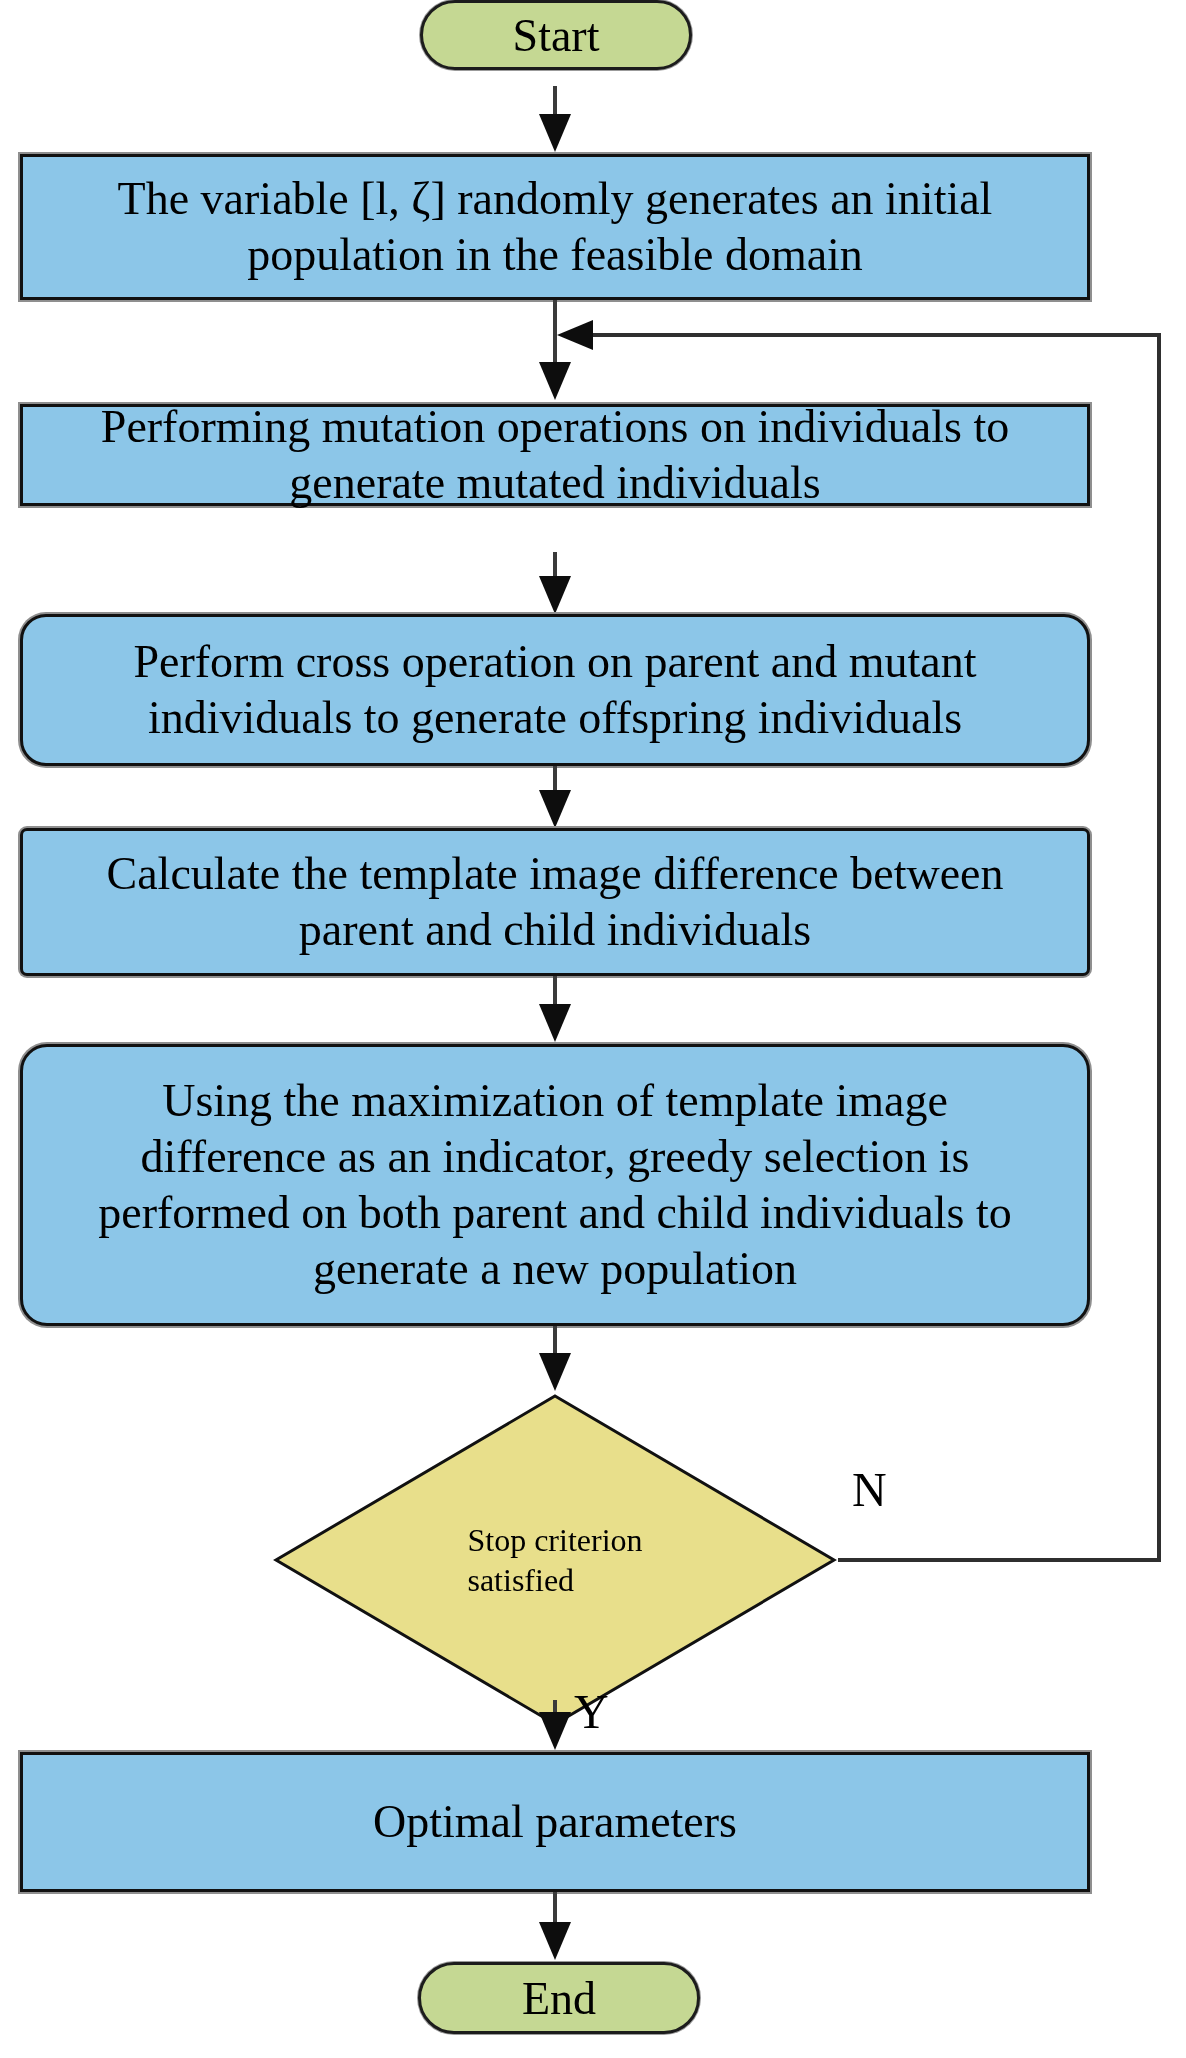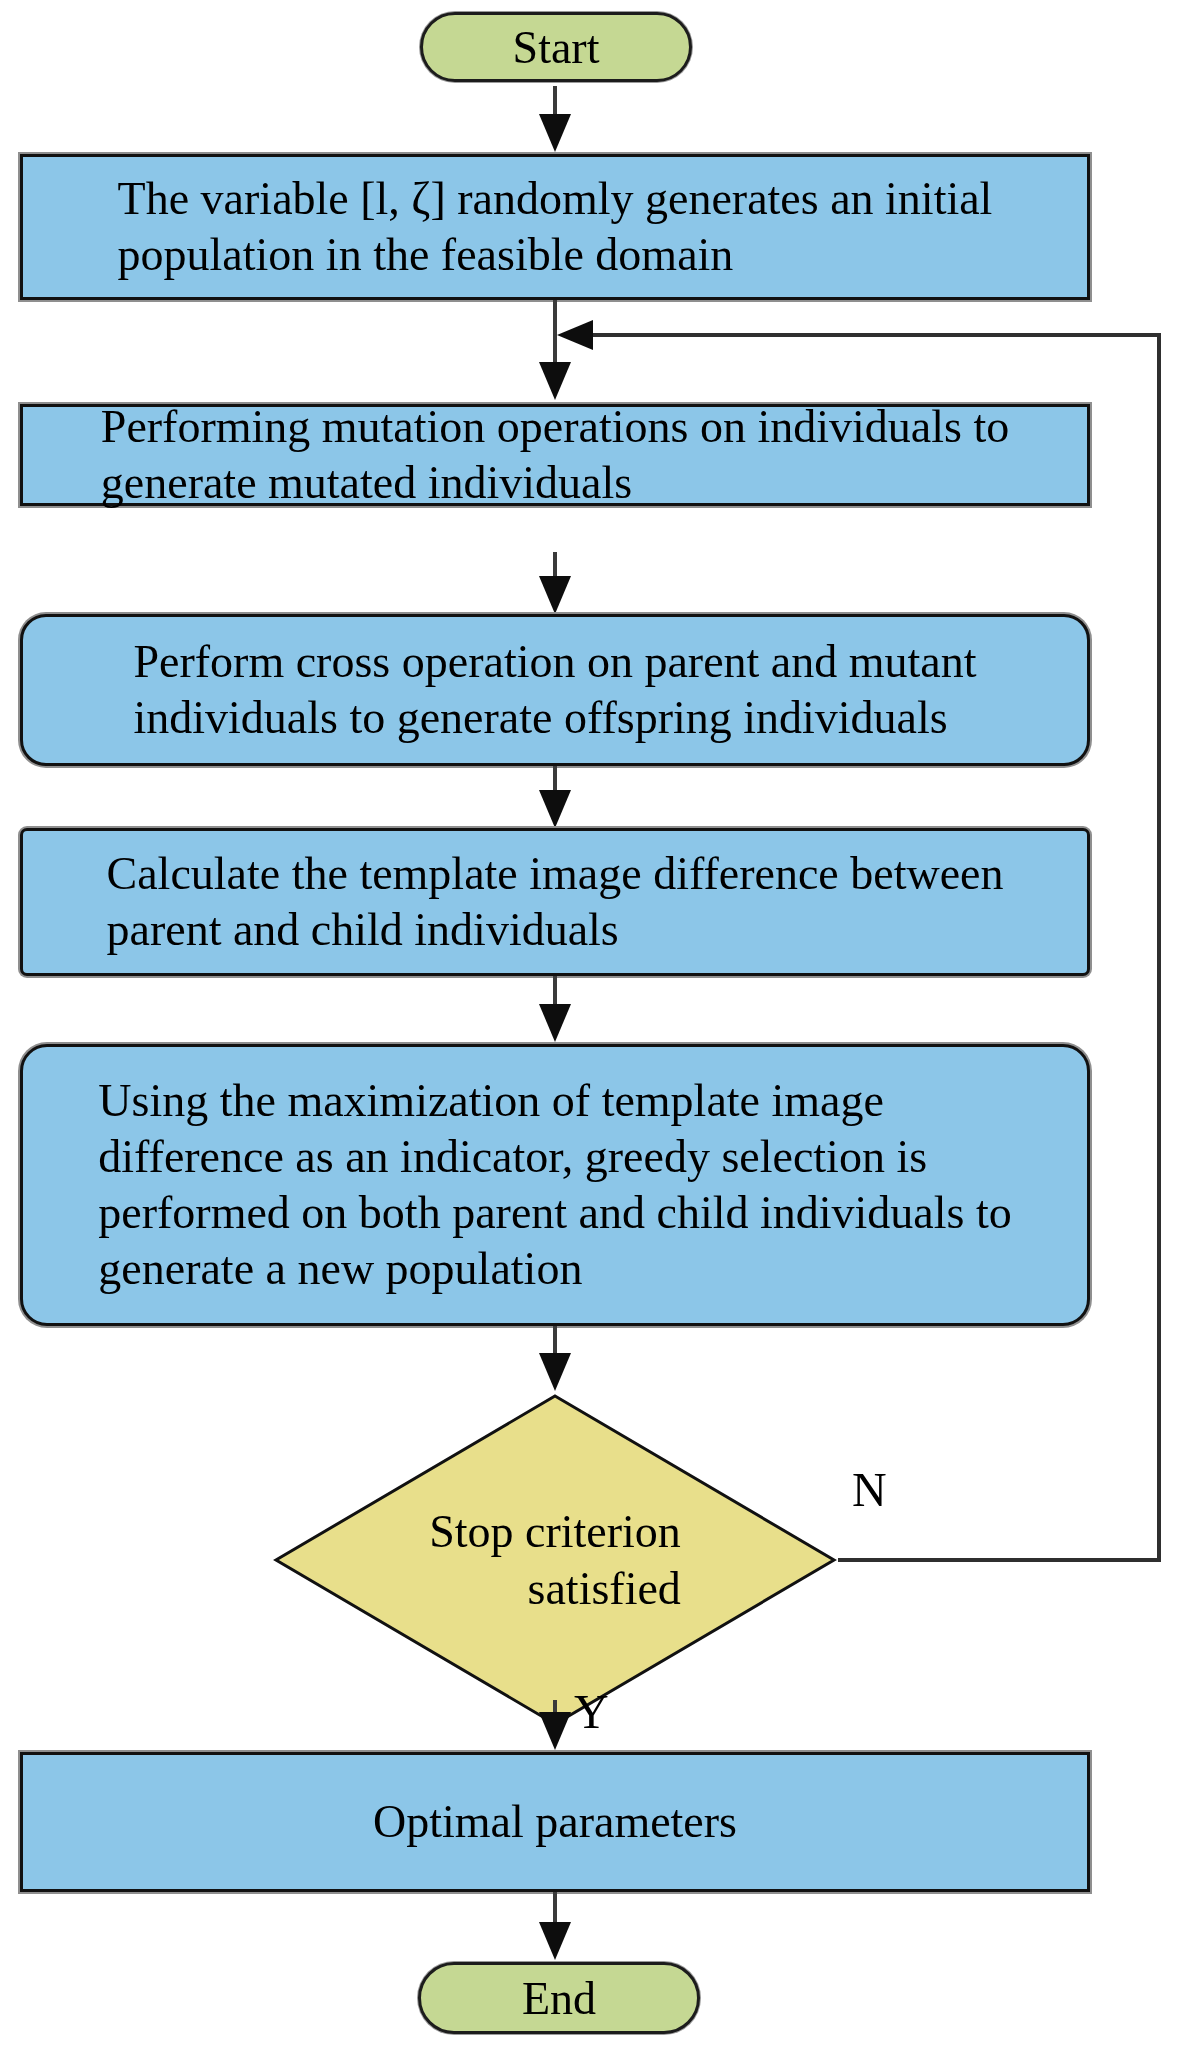--- a/index.html
+++ b/index.html
@@ -15,31 +15,32 @@
   .pill{
     position:absolute;
     box-sizing:border-box;
     background:var(--terminal_fill,#c5d893);
     border:3px solid #1c1c1c;
     border-radius:40px;
     display:flex;align-items:center;justify-content:center;
     font-size:46px;
     box-shadow:0 0 0 1px #9b9b9b;
   }
-  #start-pill{left:420px;top:12px;width:272px;height:70px;}
+  #start-pill{left:420px;top:0;width:272px;height:70px;}
   #end-pill{left:418px;top:1962px;width:282px;height:72px;}
   
   .process{
     position:absolute;
     box-sizing:border-box;
     left:20px;width:1070px;
     background:var(--process_fill,#8cc6e8);
     border:3px solid #111;
     box-shadow:0 0 0 2px #8f8f8f;
     display:flex;align-items:center;justify-content:center;
+    text-align:center;
     font-size:46px;line-height:1.22;
     white-space:pre-line;
   }
   #box-init{top:154px;height:146px;}
   #box-mutation{top:404px;height:102px;}
   #box-cross{top:614px;height:152px;border-radius:26px;}
   #box-difference{top:828px;height:148px;border-radius:7px;}
   #box-selection{top:1044px;height:282px;border-radius:27px;}
   #box-result{top:1752px;height:140px;}
   
@@ -54,22 +55,22 @@
   }
   .ah-left{
     position:absolute;width:0;height:0;
     border-style:solid;border-color:transparent;
     border-width:15px 36px 15px 0;border-right-color:#0d0d0d;
   }
   
   #decision-wrap{position:absolute;left:272px;top:1393px;width:566px;height:334px;}
   #decision-label{
     position:absolute;left:272px;top:1393px;width:566px;height:334px;
-    display:flex;align-items:center;justify-content:center;text-align:right;
-    font-size:46px;line-height:1.25;white-space:pre-line;
+    display:flex;align-items:center;justify-content:center;text-align:left;
+    font-size:32px;line-height:1.25;white-space:pre-line;
   }
   .branch-label{position:absolute;font-size:48px;}
   #no-label{left:852px;top:1462px;}
   #yes-label{left:574px;top:1684px;}
 </style>
 </head>
 <body>
 
 <div id="stage">
 

